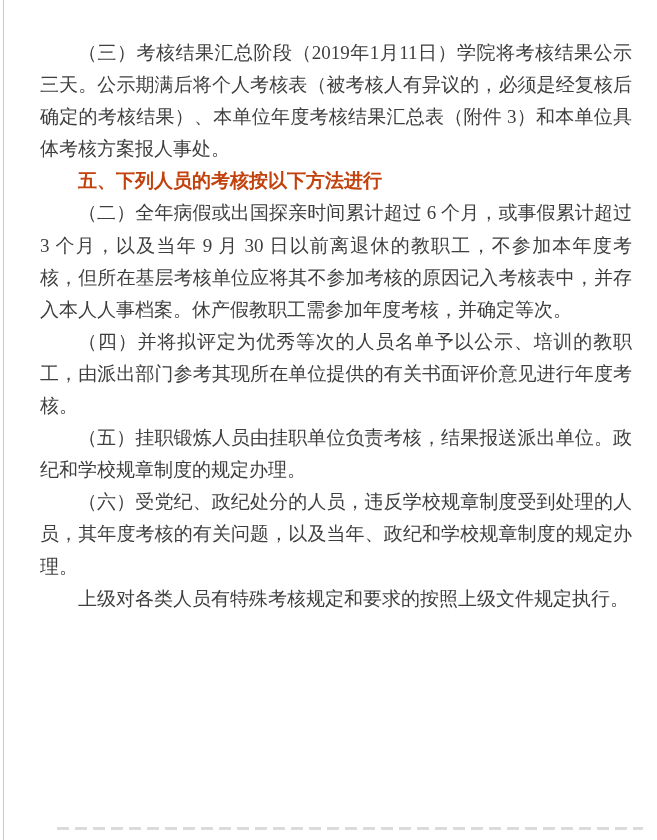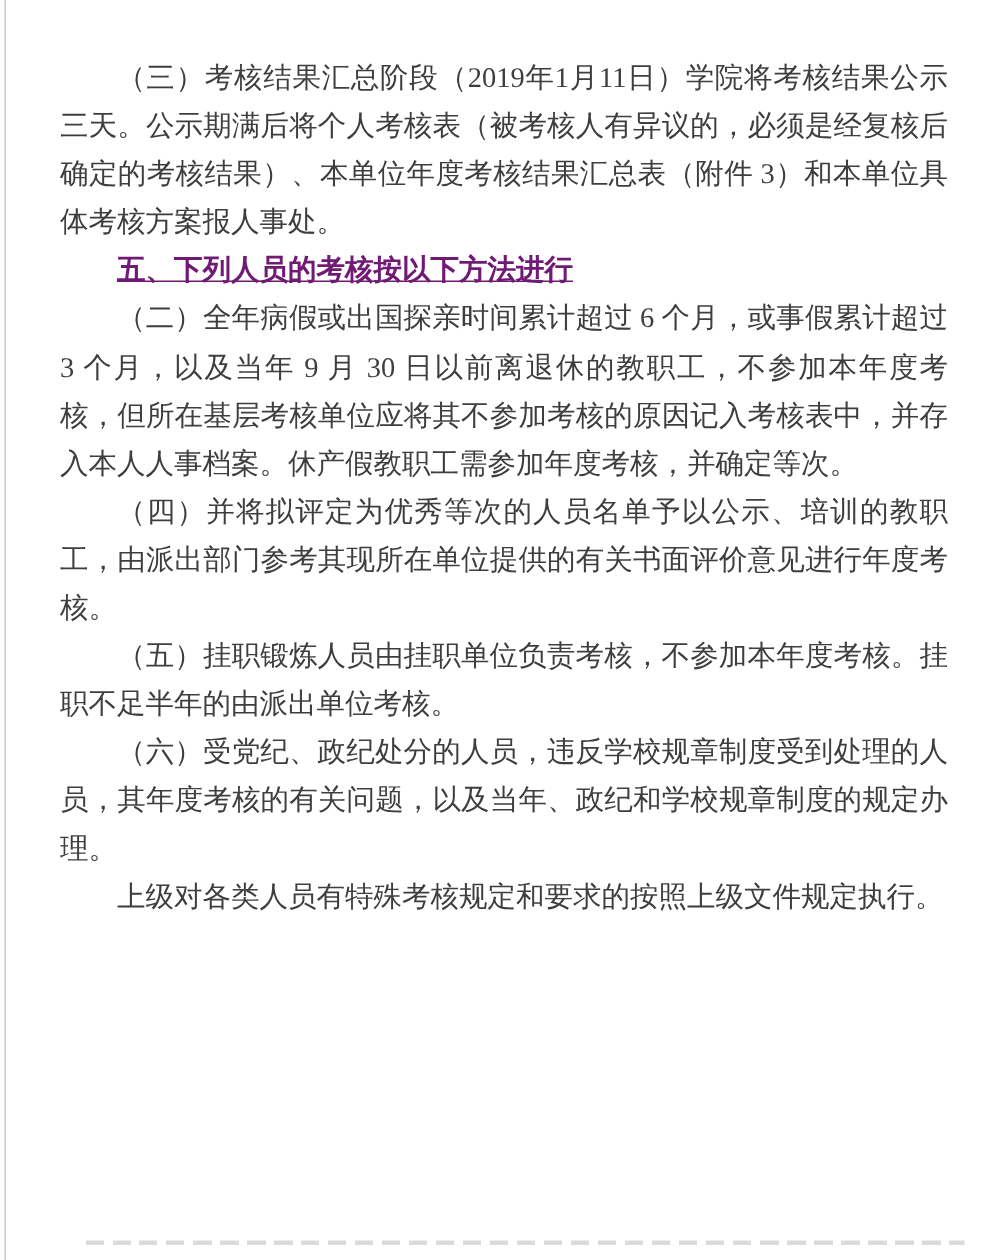--- a/index.html
+++ b/index.html
@@ -36,22 +36,21 @@
     text-justify: inter-ideograph;
     margin-top: 11px;
   }
   .doc-body p {
     margin: 0;
     padding: 0;
     text-indent: 2em;
   }
   .doc-body p.heading {
     font-weight: 700;
-    color: #701a75;
-    text-decoration: underline;
+    color: #c2410c;
   }
   
   .clipped-line-artifact {
     position: absolute;
     left: 57px;
     top: 827px;
     width: 586px;
     height: 3px;
     background: repeating-linear-gradient(
       90deg,
@@ -65,18 +64,18 @@
 <body>
 
 <div class="page-edge"></div>
 
 <div class="doc-body">
 
 <p>（三）考核结果汇总阶段（2019年1月11日）学院将考核结果公示三天。公示期满后将个人考核表（被考核人有异议的，必须是经复核后确定的考核结果）、本单位年度考核结果汇总表（附件 3）和本单位具体考核方案报人事处。</p>
     <p class="heading">五、下列人员的考核按以下方法进行</p>
     <p>（二）全年病假或出国探亲时间累计超过 6 个月，或事假累计超过 3 个月，以及当年 9 月 30 日以前离退休的教职工，不参加本年度考核，但所在基层考核单位应将其不参加考核的原因记入考核表中，并存入本人人事档案。休产假教职工需参加年度考核，并确定等次。</p>
     <p>（四）并将拟评定为优秀等次的人员名单予以公示、培训的教职工，由派出部门参考其现所在单位提供的有关书面评价意见进行年度考核。</p>
-    <p>（五）挂职锻炼人员由挂职单位负责考核，不参加本年度考核。挂职不足半年的由派出单位考核。</p>
+    <p>（五）挂职锻炼人员由挂职单位负责考核，结果报送派出单位。政纪和学校规章制度的规定办理。</p>
     <p>（六）受党纪、政纪处分的人员，违反学校规章制度受到处理的人员，其年度考核的有关问题，以及当年、政纪和学校规章制度的规定办理。</p>
     <p>上级对各类人员有特殊考核规定和要求的按照上级文件规定执行。</p>
   </div>
 
 <div class="clipped-line-artifact"></div>
 
 </body></html>

